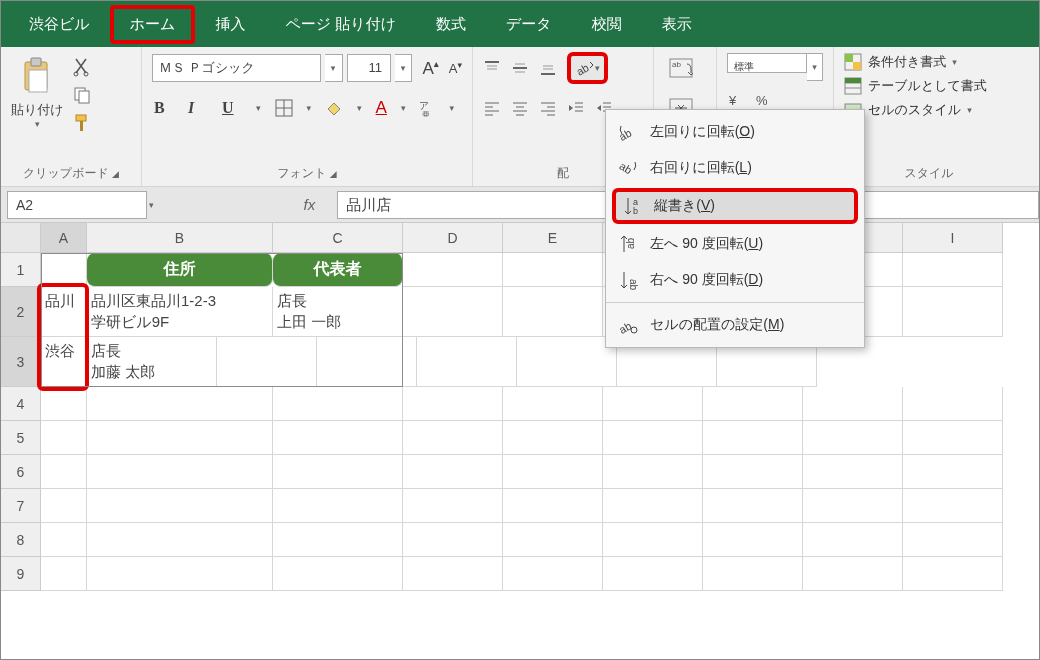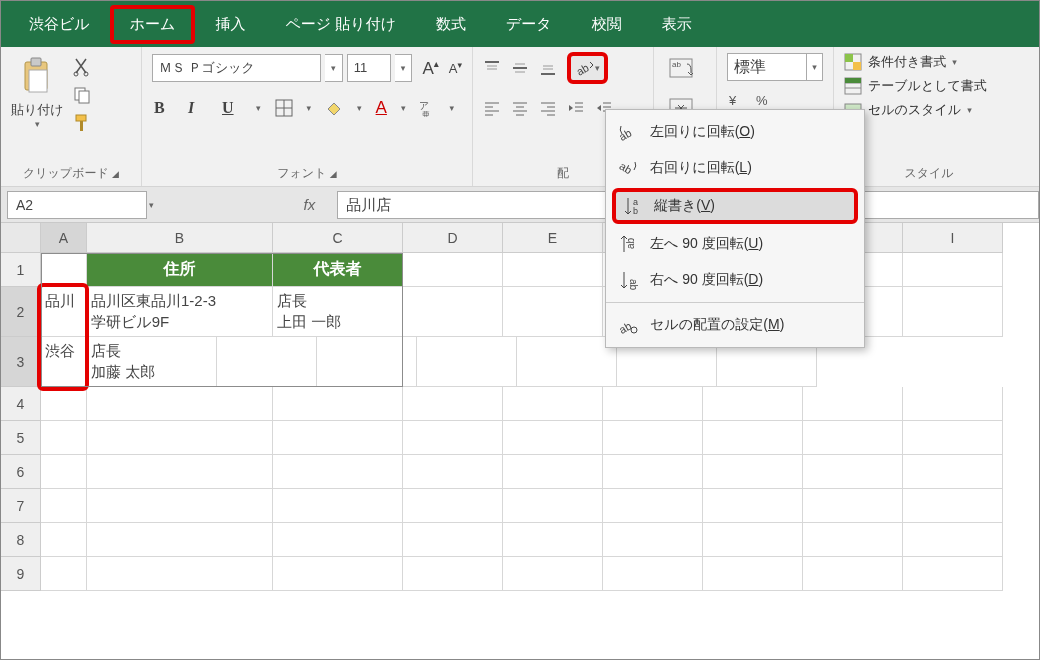--- a/index.html
+++ b/index.html
@@ -87,21 +87,21 @@
 .font-col { display: flex; flex-direction: column; gap: 10px; width: 310px;}
 .font-row1 { display: flex; gap: 4px; align-items: center; height: 30px;}
 .font-name {
   width: 170px; height: 28px;
   background: #fff; border: 1px solid #aaa;
   padding: 0 6px; line-height: 26px; font-size: 13px;
 }
 .font-size {
   width: 44px; height: 28px;
   background: #fff; border: 1px solid #aaa;
-  padding: 0 6px; line-height: 26px; font-size: 13px;
+  padding: 0 21px; line-height: 26px; font-size: 13px;
 }
 .drop-arrow {
   width: 18px; height: 28px; border:1px solid #aaa; border-left:none;
   background:#fff; display:flex; align-items:center; justify-content:center;
 }
 .font-row2 { display: flex; gap: 14px; align-items: center; height: 30px; padding-left:2px;}
 .font-btn { width:20px; font-size:16px; font-weight:bold; font-family:"Times New Roman",serif;}
 .ital { font-style: italic; }
 .under { text-decoration: underline; }
 
@@ -118,22 +118,22 @@
   align-items: center;
   background: #e7e7e7;
 }
 
 .wm-col { display:flex; flex-direction:column; gap:10px; width:42px;}
 .wm-btn { width:34px; height:30px; display:flex;align-items:center;justify-content:center;}
 
 
 .num-col { display:flex; flex-direction:column; gap:10px; width:96px;}
 .num-combo {
-  width: 88px; height: 28px; background:#fff; border:1px solid #aaa;
-  line-height:26px; padding:0 6px; font-size:16px;
+  width: 88px; height: 20px; background:#fff; border:1px solid #aaa;
+  line-height:26px; padding:0 6px; font-size:10px;
 }
 
 .sty-col { display:flex; flex-direction:column; gap:6px; width:170px; padding-top:0;}
 .sty-row { display:flex; align-items:center; gap:6px; font-size:13px; color:#333;}
 .tri { font-size:9px; color:#666;}
 
 
 .namebar {
   height: 36px;
   background:#e6e6e6;
@@ -166,21 +166,21 @@
   width:40px; background:#efefef; border-right:1px solid #ccc; border-bottom:1px solid #ccc;
   display:flex; align-items:center; justify-content:center; font-size:14px; color:#555;
 }
 .cell {
   border-right:1px solid #d7d7d7; border-bottom:1px solid #d7d7d7;
   padding:3px 4px; font-size:15px; line-height:1.4;
   overflow:hidden; white-space:pre-line;
 }
 .gcell-head {
   background:#4a8b3a; color:#fff; font-weight:bold; text-align:center; font-size:16px;
-  display:flex; align-items:center; justify-content:center;
+  display:flex; align-items:center; justify-content:center;border-radius:8px;
 }
 .sel-highlight {
   
   position:absolute;
   border:4px solid #e40000;
   border-radius:6px;
   pointer-events:none;
 }
 .orient-menu {
   position:absolute;

